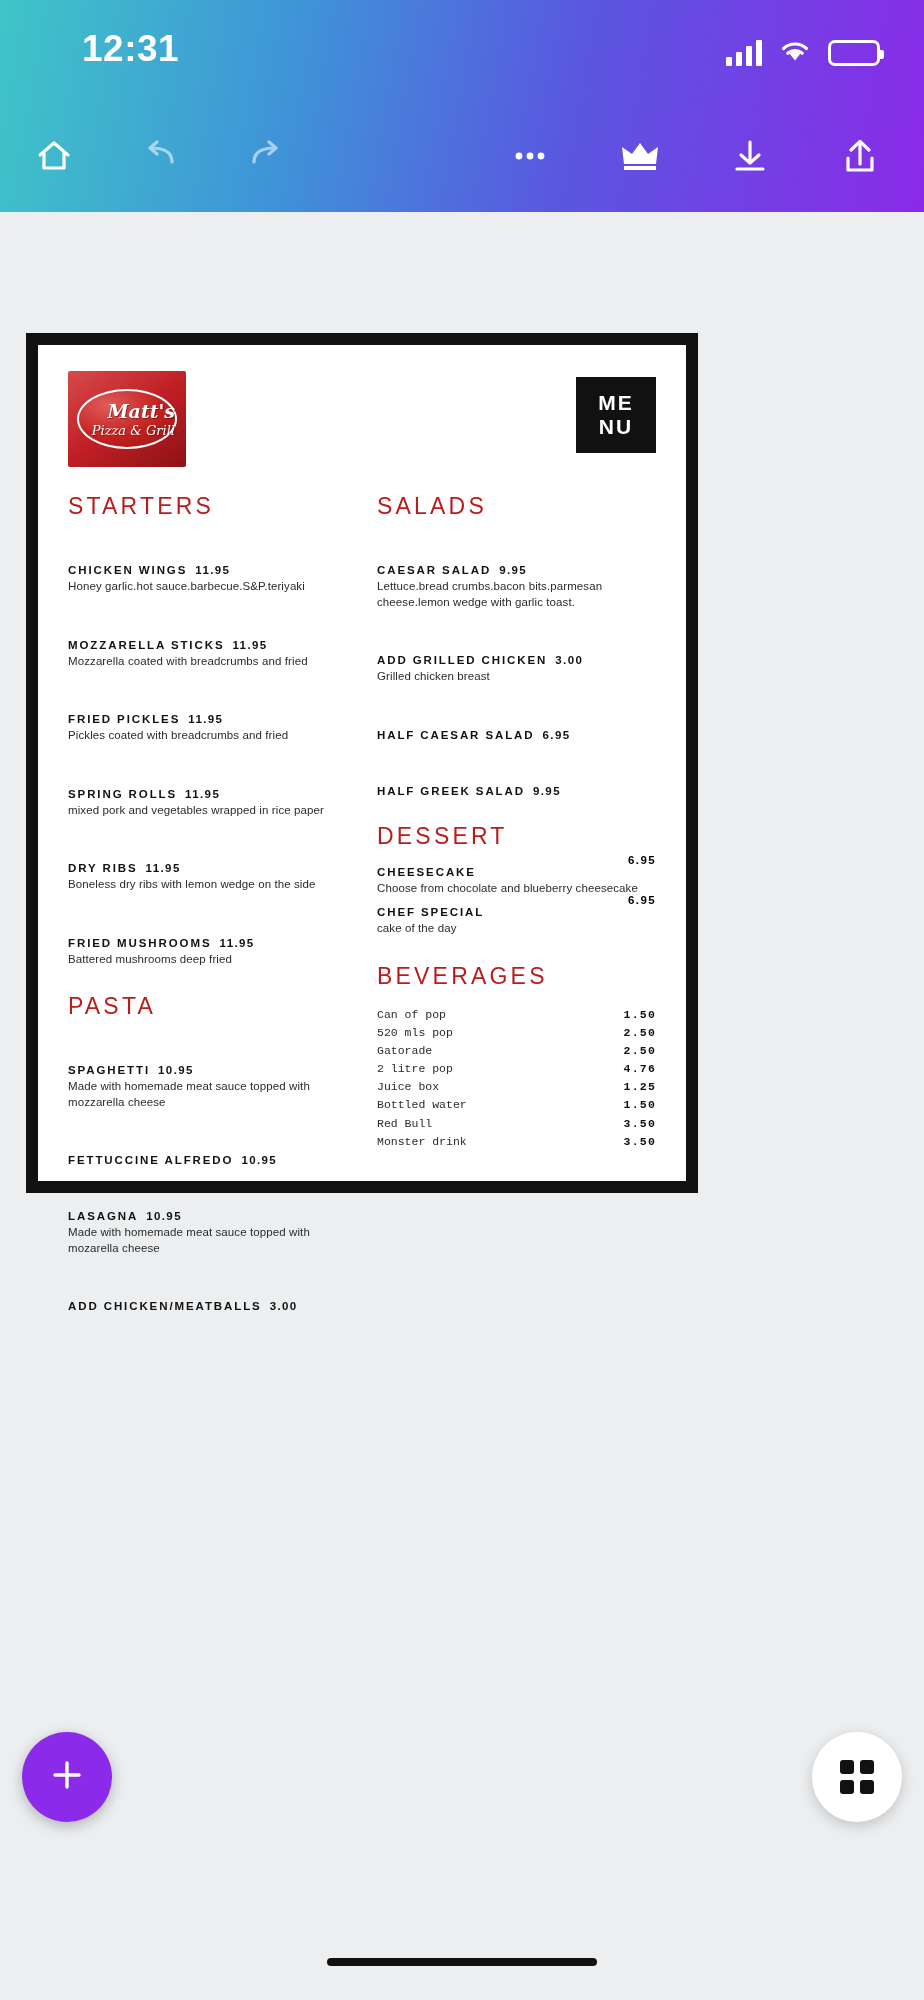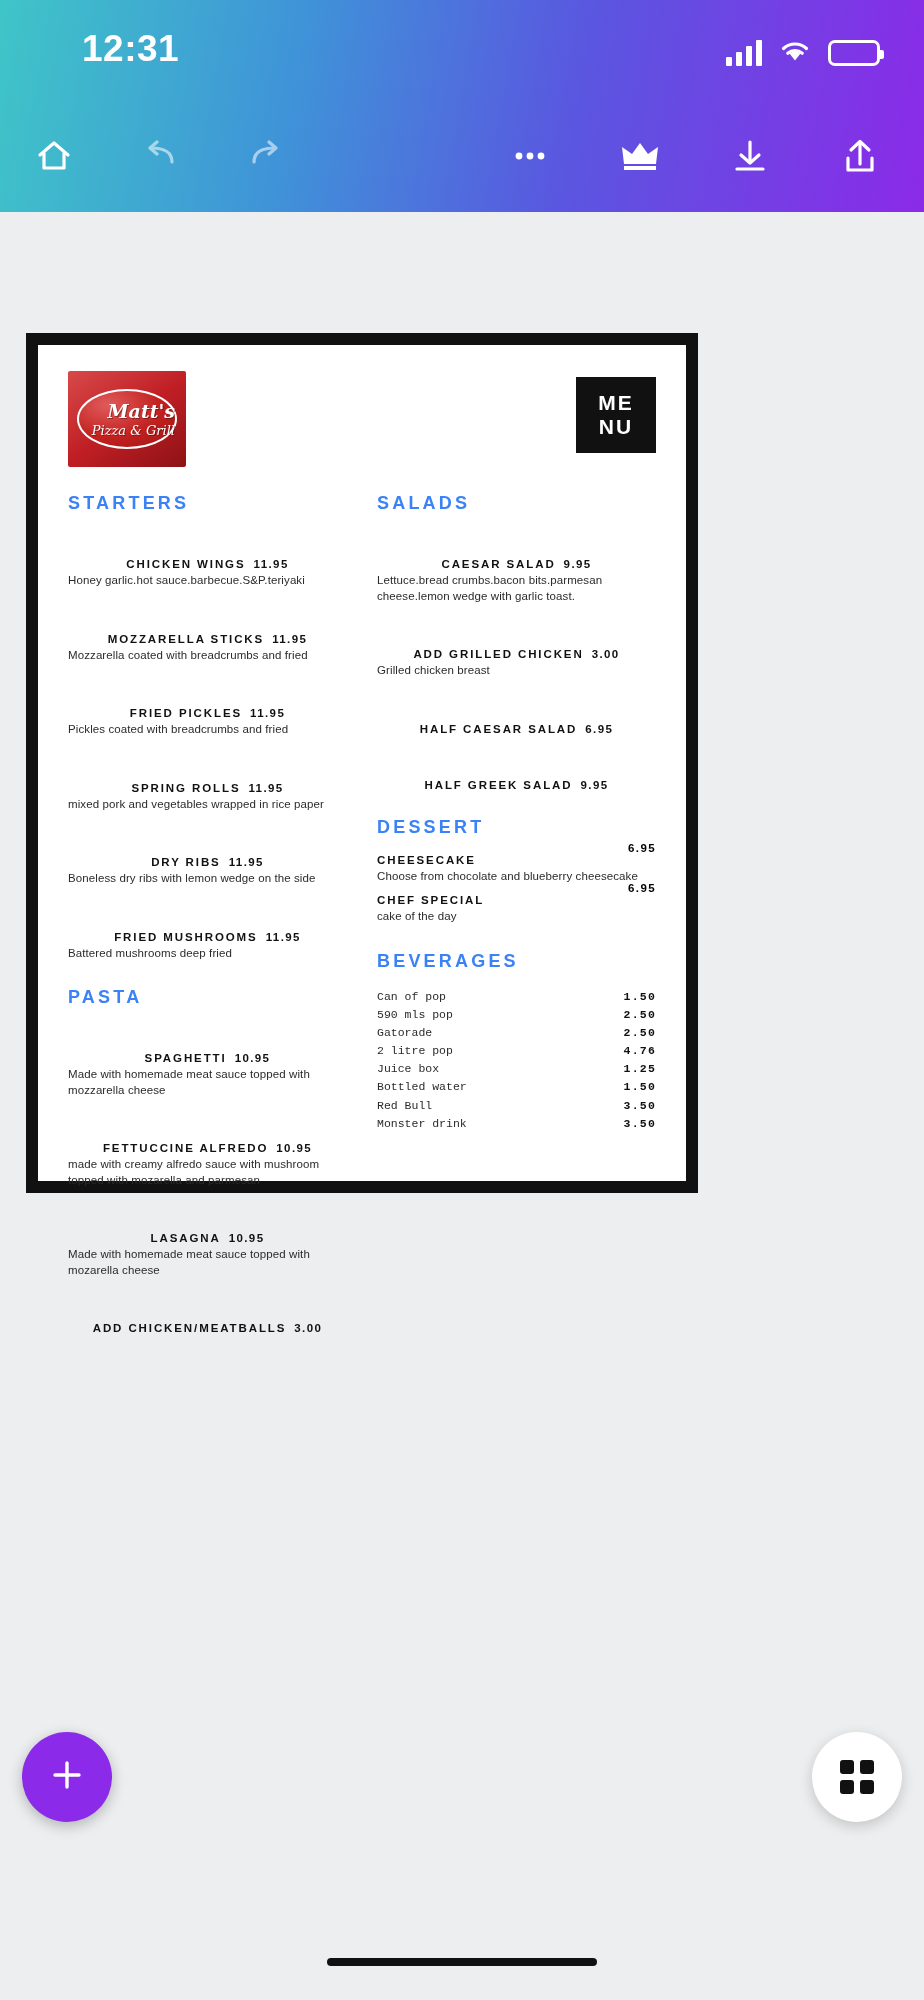--- a/index.html
+++ b/index.html
@@ -150,33 +150,33 @@
   }
 
   .columns {
     display: flex;
     gap: 30px;
     margin-top: 22px;
   }
   .col { width: 286px; }
 
   .sect-title {
-    color: #3b82f6;
-    font-weight: bold;
-    font-size: 18px;
+    color: #b91c1c;
+    font-weight: normal;
+    font-size: 23px;
     letter-spacing: 3.2px;
     margin-bottom: 22px;
   }
   .sect-title.tight { margin-bottom: 16px; }
   .sect-gap { margin-top: 26px; }
 
   .item { margin-bottom: 11px; }
   .item-row {
     display: flex;
-    justify-content: center;
+    justify-content: flex-start;
     align-items: baseline;
     gap: 8px;
     margin-top: 44px;
   }
   .item-name {
     font-size: 11.5px;
     font-weight: bold;
     letter-spacing: 1.9px;
     color: #111;
     text-transform: uppercase;
@@ -399,21 +399,20 @@
               <span class="item-name">SPAGHETTI</span>
               <span class="item-price">10.95</span>
             </div>
             <div class="item-desc">Made with homemade meat sauce topped with mozzarella cheese</div>
           </div>
           <div class="item">
             <div class="item-row">
               <span class="item-name">FETTUCCINE ALFREDO</span>
               <span class="item-price">10.95</span>
             </div>
-            <div class="item-desc">made with creamy alfredo sauce with mushroom topped with mozarella and parmesan</div>
           </div>
           <div class="item">
             <div class="item-row">
               <span class="item-name">LASAGNA</span>
               <span class="item-price">10.95</span>
             </div>
             <div class="item-desc">Made with homemade meat sauce topped with mozarella cheese</div>
           </div>
           <div class="item">
             <div class="item-row">
@@ -469,21 +468,21 @@
           </div>
 
           <div class="sect-title sect-gap tight">BEVERAGES</div>
 
           <div class="bev-list">
             <div class="bev-row">
               <span>Can of pop</span>
               <span class="p">1.50</span>
             </div>
             <div class="bev-row">
-              <span>590 mls pop</span>
+              <span>520 mls pop</span>
               <span class="p">2.50</span>
             </div>
             <div class="bev-row">
               <span>Gatorade</span>
               <span class="p">2.50</span>
             </div>
             <div class="bev-row">
               <span>2 litre pop</span>
               <span class="p">4.76</span>
             </div>

